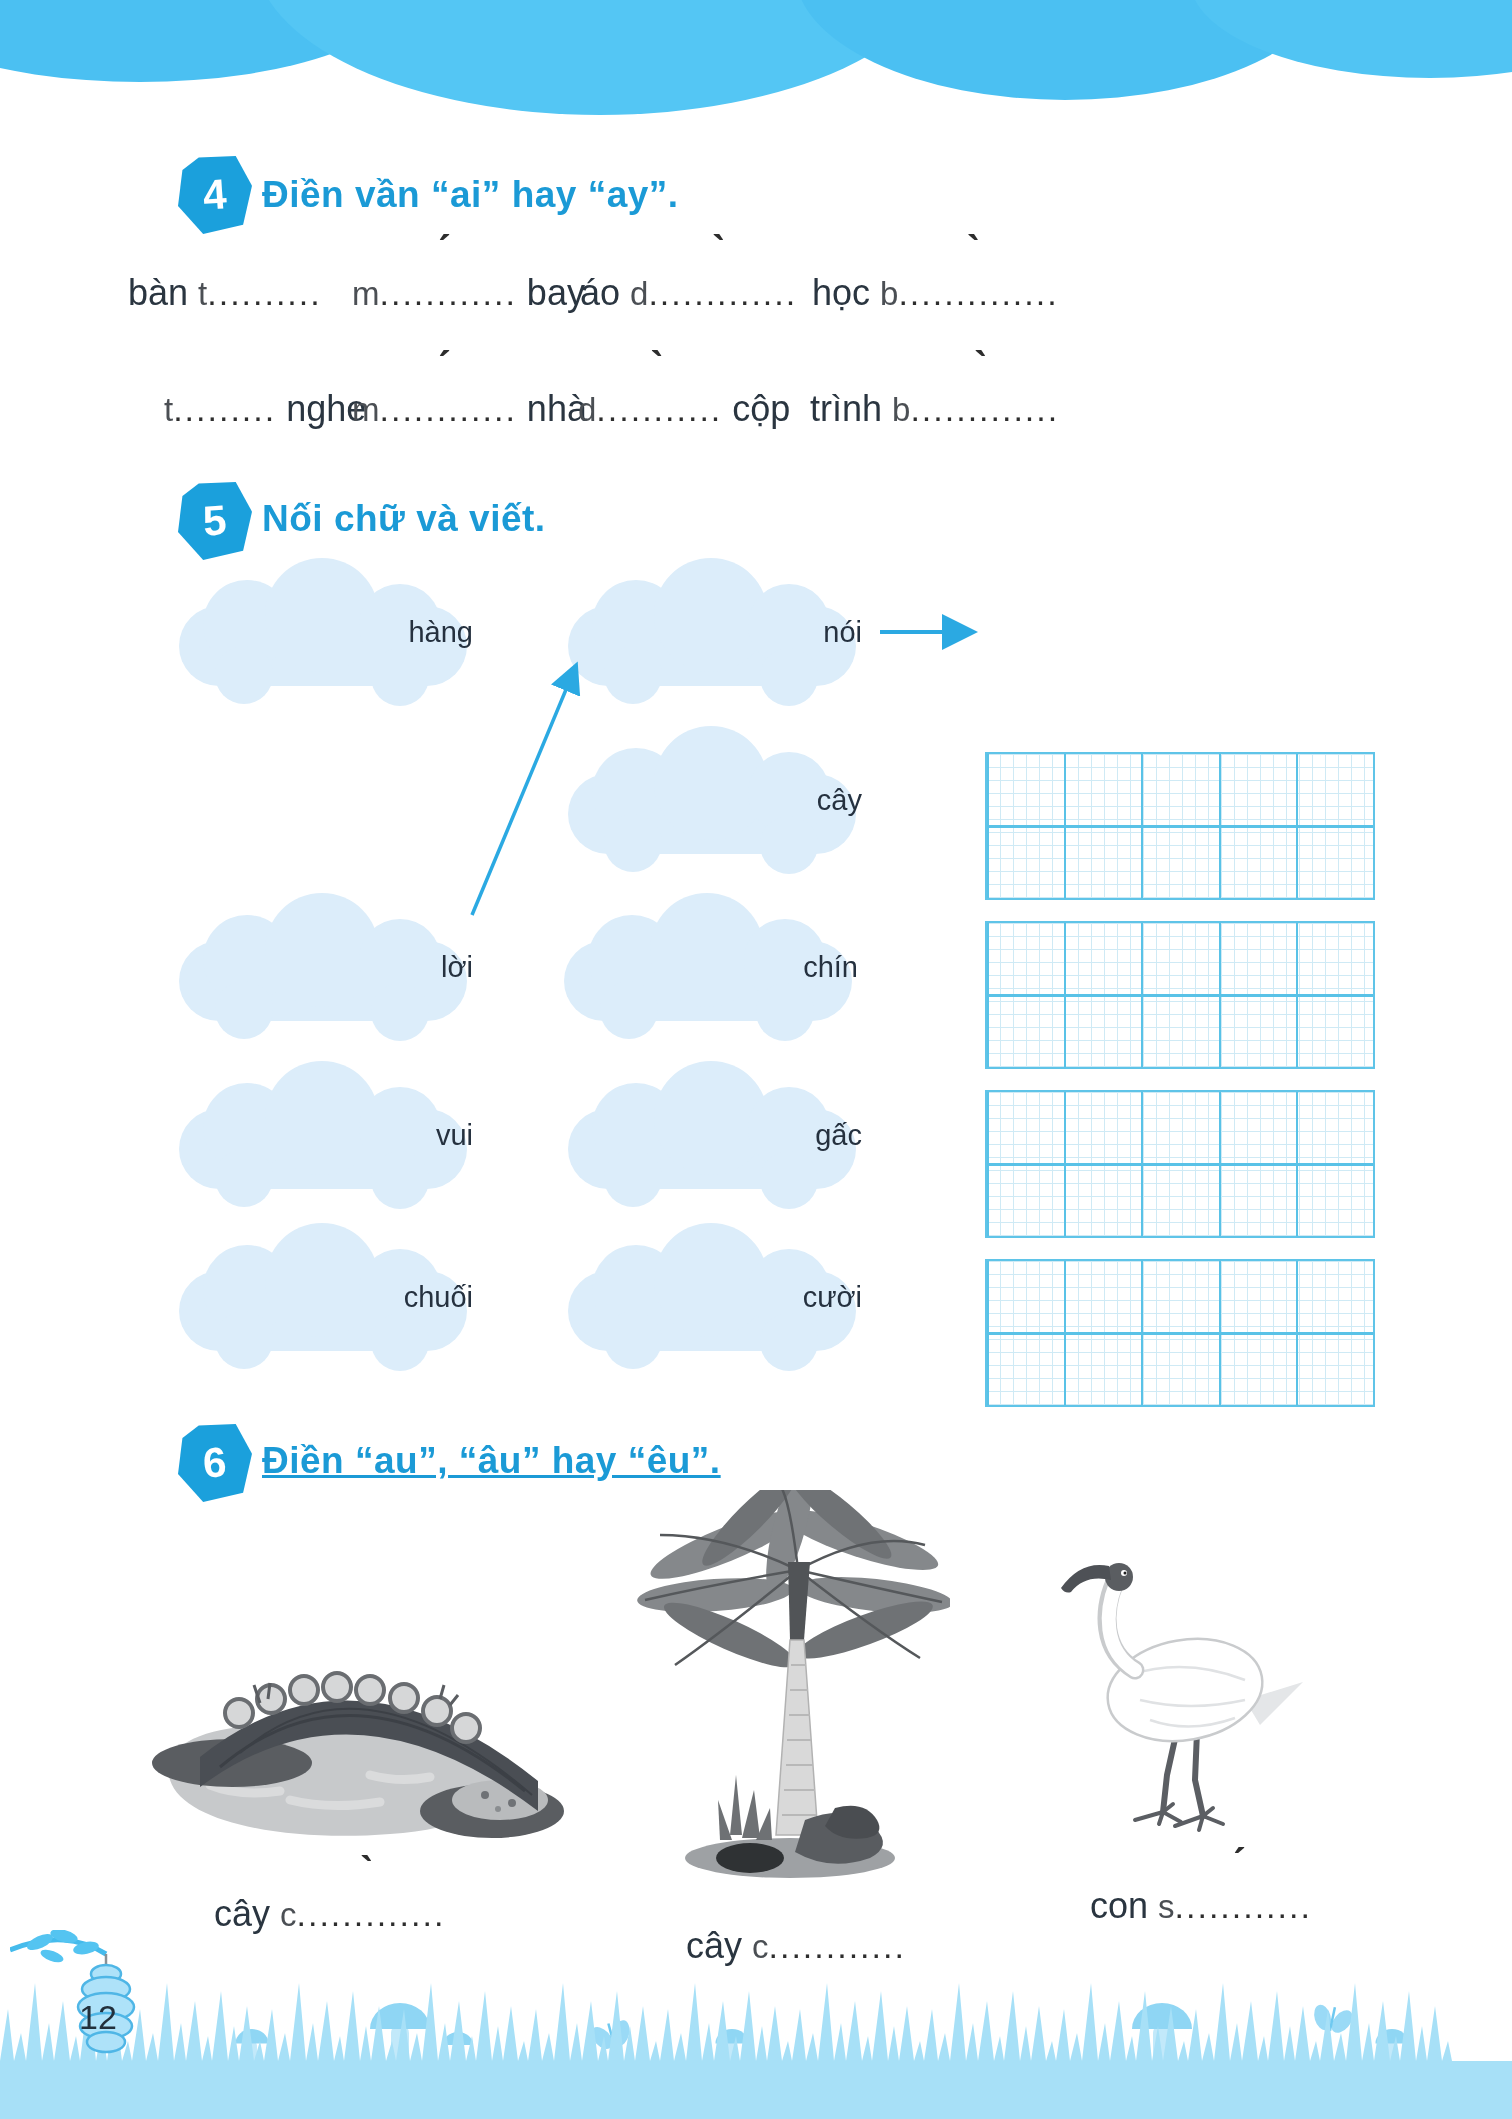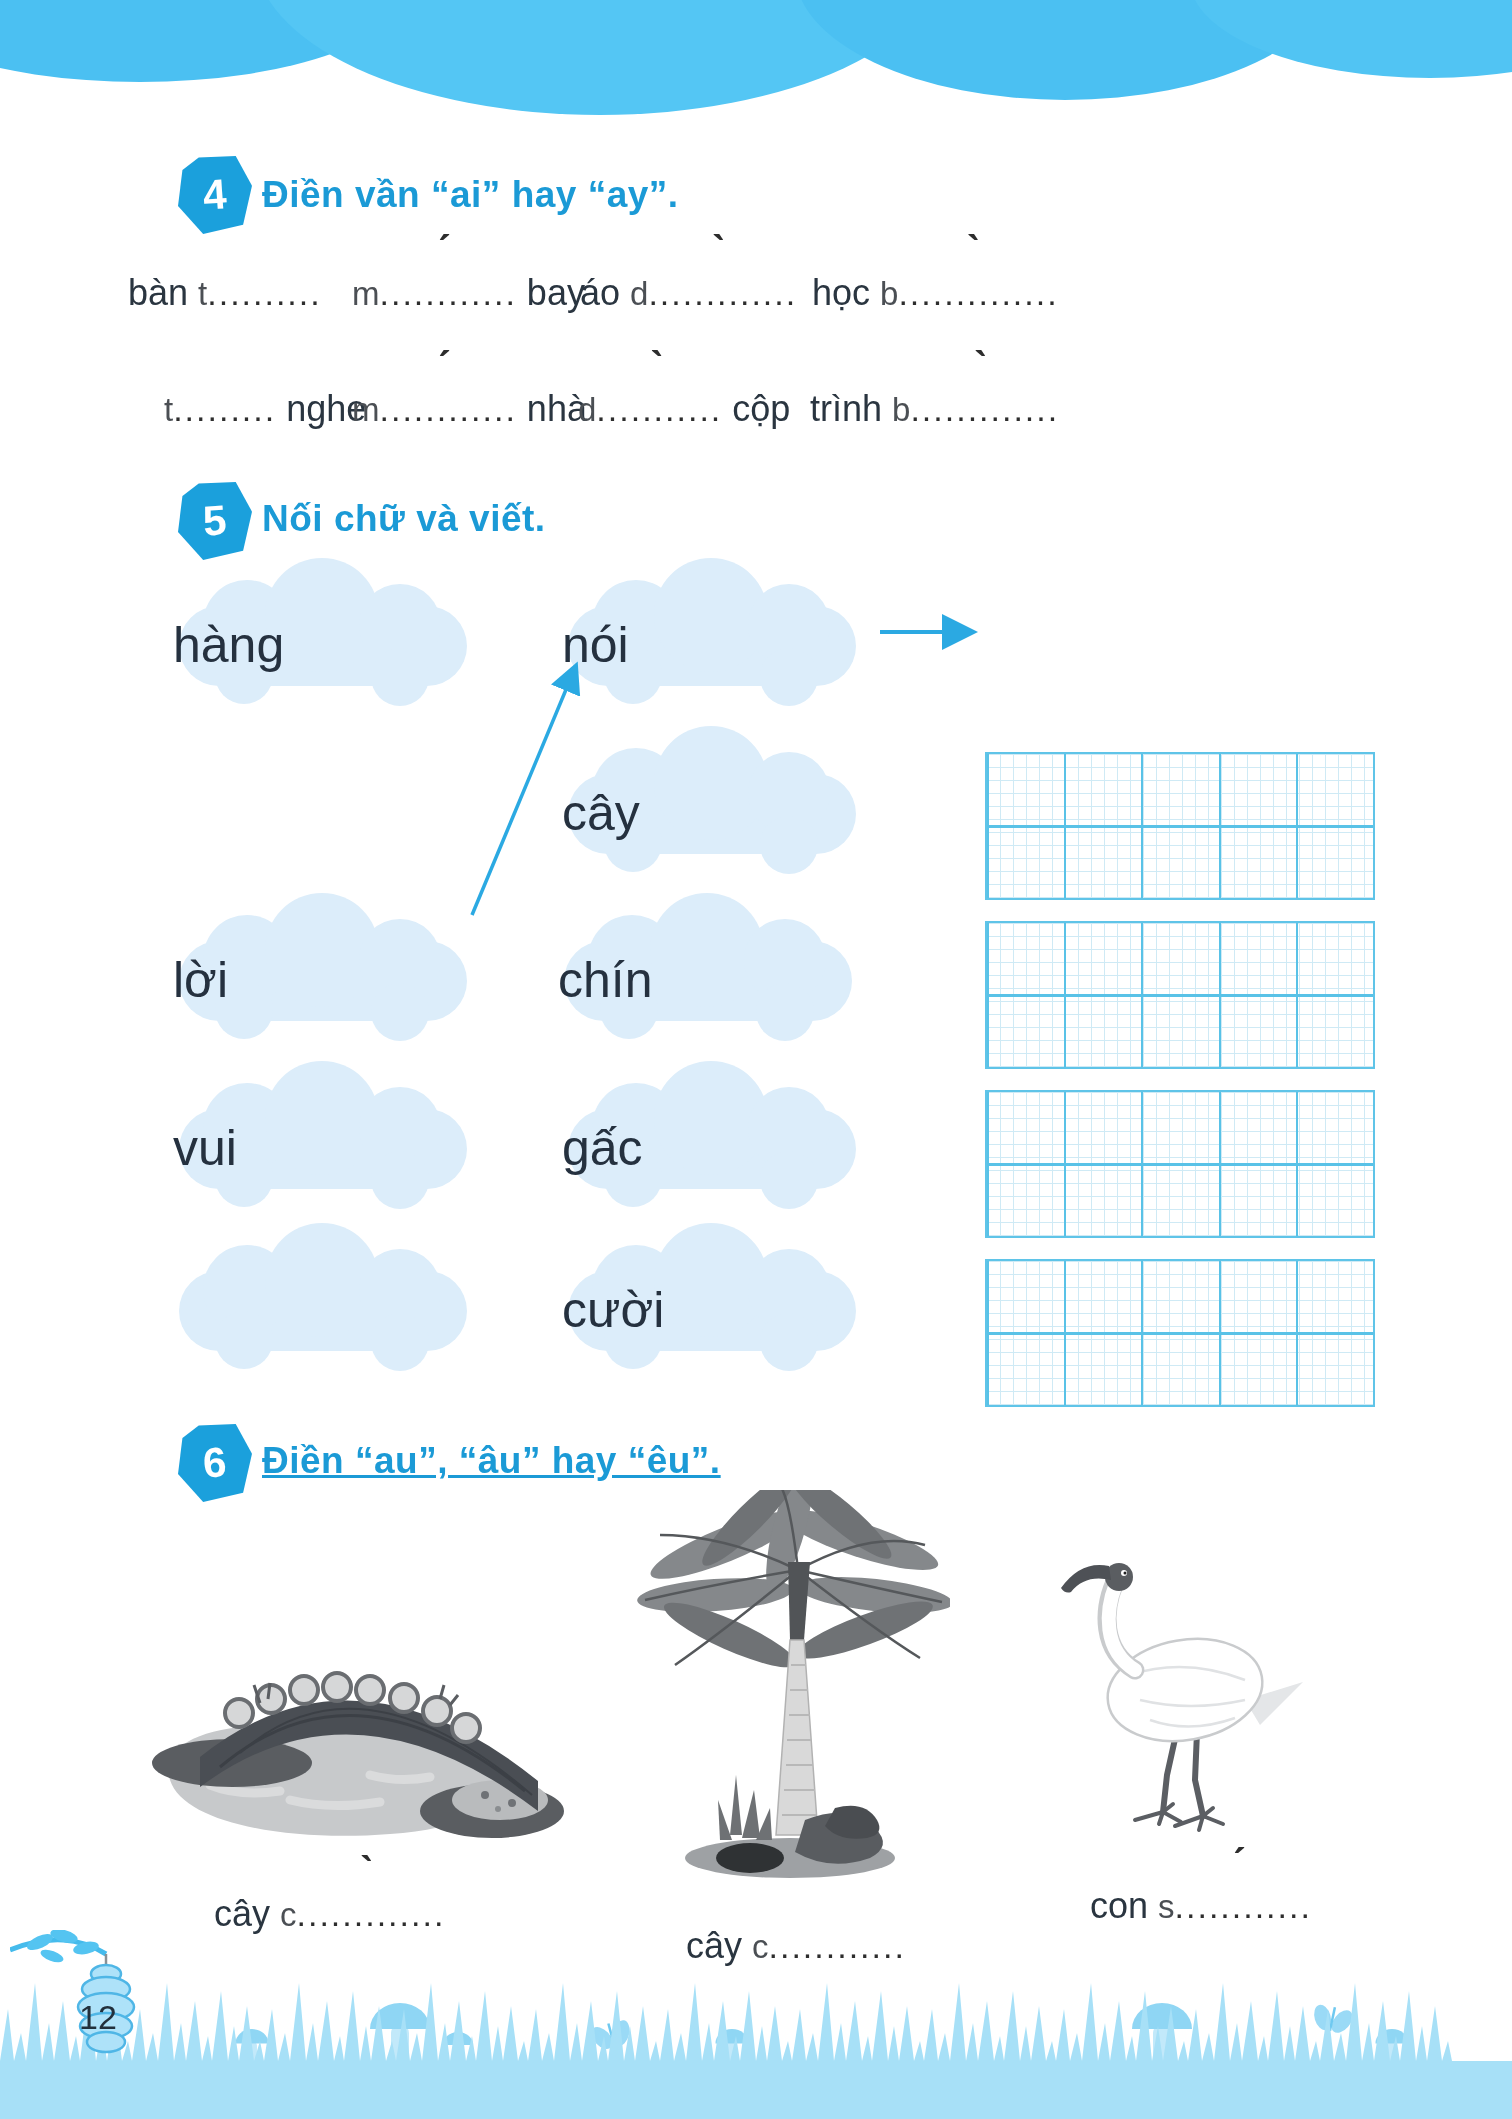--- a/index.html
+++ b/index.html
@@ -31,21 +31,21 @@
 
   
   .cloud{position:absolute;width:300px;height:150px;cursor:pointer;}
   .cloud i{position:absolute;background:var(--cloud);border-radius:50%;}
   .c-body{position:absolute;left:6px;top:46px;width:288px;height:80px;background:var(--cloud);border-radius:48px;}
   .c-p1{width:88px;height:88px;left:30px;top:20px;}
   .c-p2{width:114px;height:114px;left:92px;top:-2px;}
   .c-p3{width:82px;height:82px;left:186px;top:24px;}
   .c-p4{width:58px;height:58px;left:42px;top:86px;}
   .c-p5{width:58px;height:58px;left:198px;top:88px;}
-  .cloud-label{position:absolute;left:0;top:56px;width:100%;text-align:left;font-size:50px;color:#25313f;}
+  .cloud-label{position:absolute;left:0;top:56px;width:100%;text-align:right;font-size:29px;color:#25313f;}
 
   
   .gblock{position:absolute;left:985px;width:390px;height:148px;border:2px solid #5fc4e8;background-color:#fff;
     background-image:
       repeating-linear-gradient(to right,#59c2e7 0 2px,transparent 2px 77.2px),
       repeating-linear-gradient(to right,var(--gridline) 0 1px,transparent 1px 13px),
       repeating-linear-gradient(to bottom,var(--gridline) 0 1px,transparent 1px 13px);}
   .gblock::after{content:"";position:absolute;left:0;right:0;top:calc(50% - 1px);height:2.5px;background:#59c2e7;}
   .sample-word{position:absolute;left:16px;top:8px;font-family:"DejaVu Serif",serif;font-style:italic;
     font-size:45px;color:#1e1e1e;z-index:2;}
@@ -131,20 +131,21 @@
       <i class="c-p5"></i>
     <span class="cloud-label">vui</span>
   </div>
   <div class="cloud" style="left:173px;top:1225px;">
     <span class="c-body"></span>
       <i class="c-p1"></i>
       <i class="c-p2"></i>
       <i class="c-p3"></i>
       <i class="c-p4"></i>
       <i class="c-p5"></i>
+    <span class="cloud-label">chuối</span>
   </div>
 
   <div class="cloud" style="left:562px;top:560px;">
     <span class="c-body"></span>
       <i class="c-p1"></i>
       <i class="c-p2"></i>
       <i class="c-p3"></i>
       <i class="c-p4"></i>
       <i class="c-p5"></i>
     <span class="cloud-label">nói</span>

